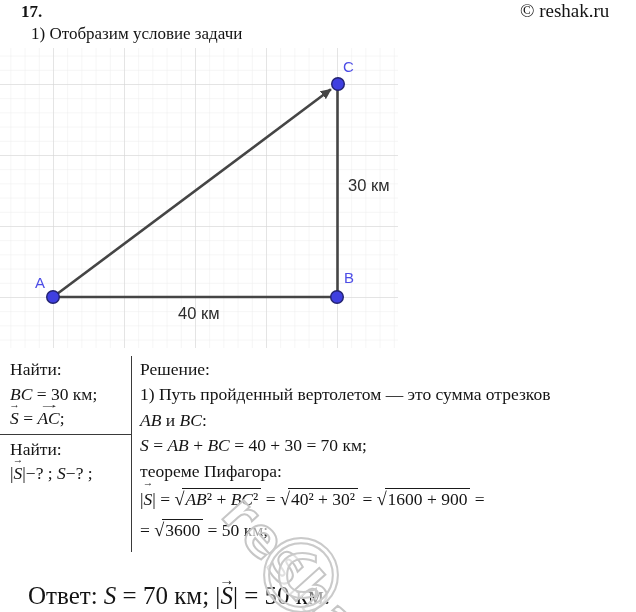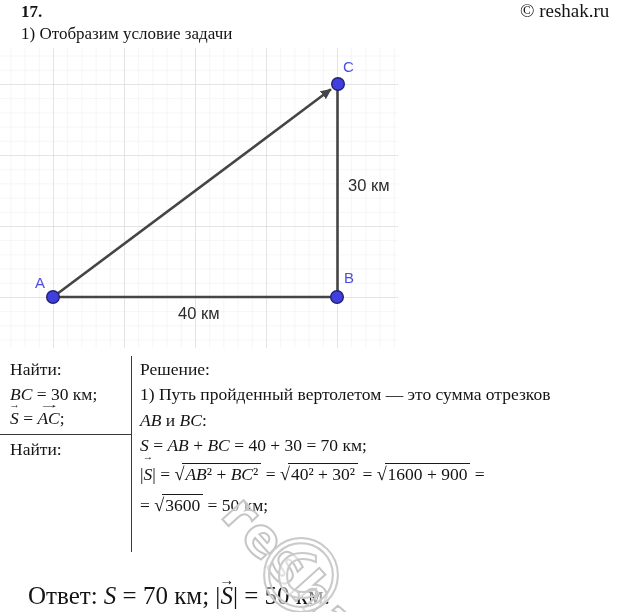--- a/index.html
+++ b/index.html
@@ -7,21 +7,21 @@
     width:636px; height:612px; position:relative; overflow:hidden;
     background:#ffffff;
     font-family:"Liberation Serif","DejaVu Serif",serif;
     color:#141414;
   }
   .abs { position:absolute;font-family:Liberation Serif, serif; }
 
   
   .problem-number { left:21px; top:2px; font-size:17px; font-weight:bold; }
   .copyright { left:520px; top:0px; font-size:19px; }
-  .step-label { left:21px; top:24px; font-size:17px; }
+  .step-label { left:31px; top:24px; font-size:17px; }
 
   
   .diagram { position:absolute; left:0; top:48px; }
   .pt-label { font-family:"Liberation Sans","DejaVu Sans",sans-serif; font-size:15px; fill:#4d4de6; }
   .len-label { font-family:"Liberation Sans","DejaVu Sans",sans-serif; font-size:16.5px; fill:#2d2d2d; }
 
   
   .given { left:10px; top:357px; width:118px; font-size:17.5px; }
   .given .line { line-height:24.6px; white-space:nowrap; }
   .rule { border-top:1.2px solid #3a3a3a; width:131px; margin:3px 0 2px -10px; }
@@ -100,29 +100,31 @@
   <text class="len-label" x="178" y="271">40 км</text>
   <text class="len-label" x="348" y="143">30 км</text>
 </svg>
 
 <div class="abs given">
   <div class="line">Найти:</div>
   <div class="line"><i>BC</i><span> = 30 км;</span></div>
   <div class="line"><span class="vec">S</span><span> = </span><span class="vec wide">AC</span><span>;</span></div>
   <div class="rule"></div>
   <div class="line">Найти:</div>
+  <div class="line"><span>|</span><span class="vec">S</span><span>|−? ; </span><i>S</i><span>−? ;</span></div>
 </div>
 
 <div class="abs divider"></div>
 
 <div class="abs solution">
   <div class="line">Решение:</div>
   <div class="line">1) Путь пройденный вертолетом — это сумма отрезков</div>
   <div class="line"><i>AB</i><span> и </span><i>BC</i><span>:</span></div>
   <div class="line"><i>S</i><span> = </span><i>AB</i><span> + </span><i>BC</i><span> = 40 + 30 = 70 км;</span></div>
+  <div class="line">теореме Пифагора:</div>
   <div class="line f-line"><span>|</span><span class="vec">S</span><span>| = </span><span class="sqrt"><span class="radicand"><i>AB</i><span>² + </span><i>BC</i><span>²</span></span></span><span> = </span><span class="sqrt"><span class="radicand">40² + 30²</span></span><span> = </span><span class="sqrt"><span class="radicand">1600 + 900</span></span><span> =</span></div>
   <div class="line f-line"><span>= </span><span class="sqrt"><span class="radicand">3600</span></span><span> = 50 км;</span></div>
 </div>
 
 <div class="abs answer"><span>Ответ: </span><i>S</i><span> = 70 км; |</span><span class="vec">S</span><span>| = 50 км.</span></div>
 
 <div class="watermark">
   <div class="wm-text">reshak.ru</div>
   <div class="wm-copy">©</div>
 </div>

